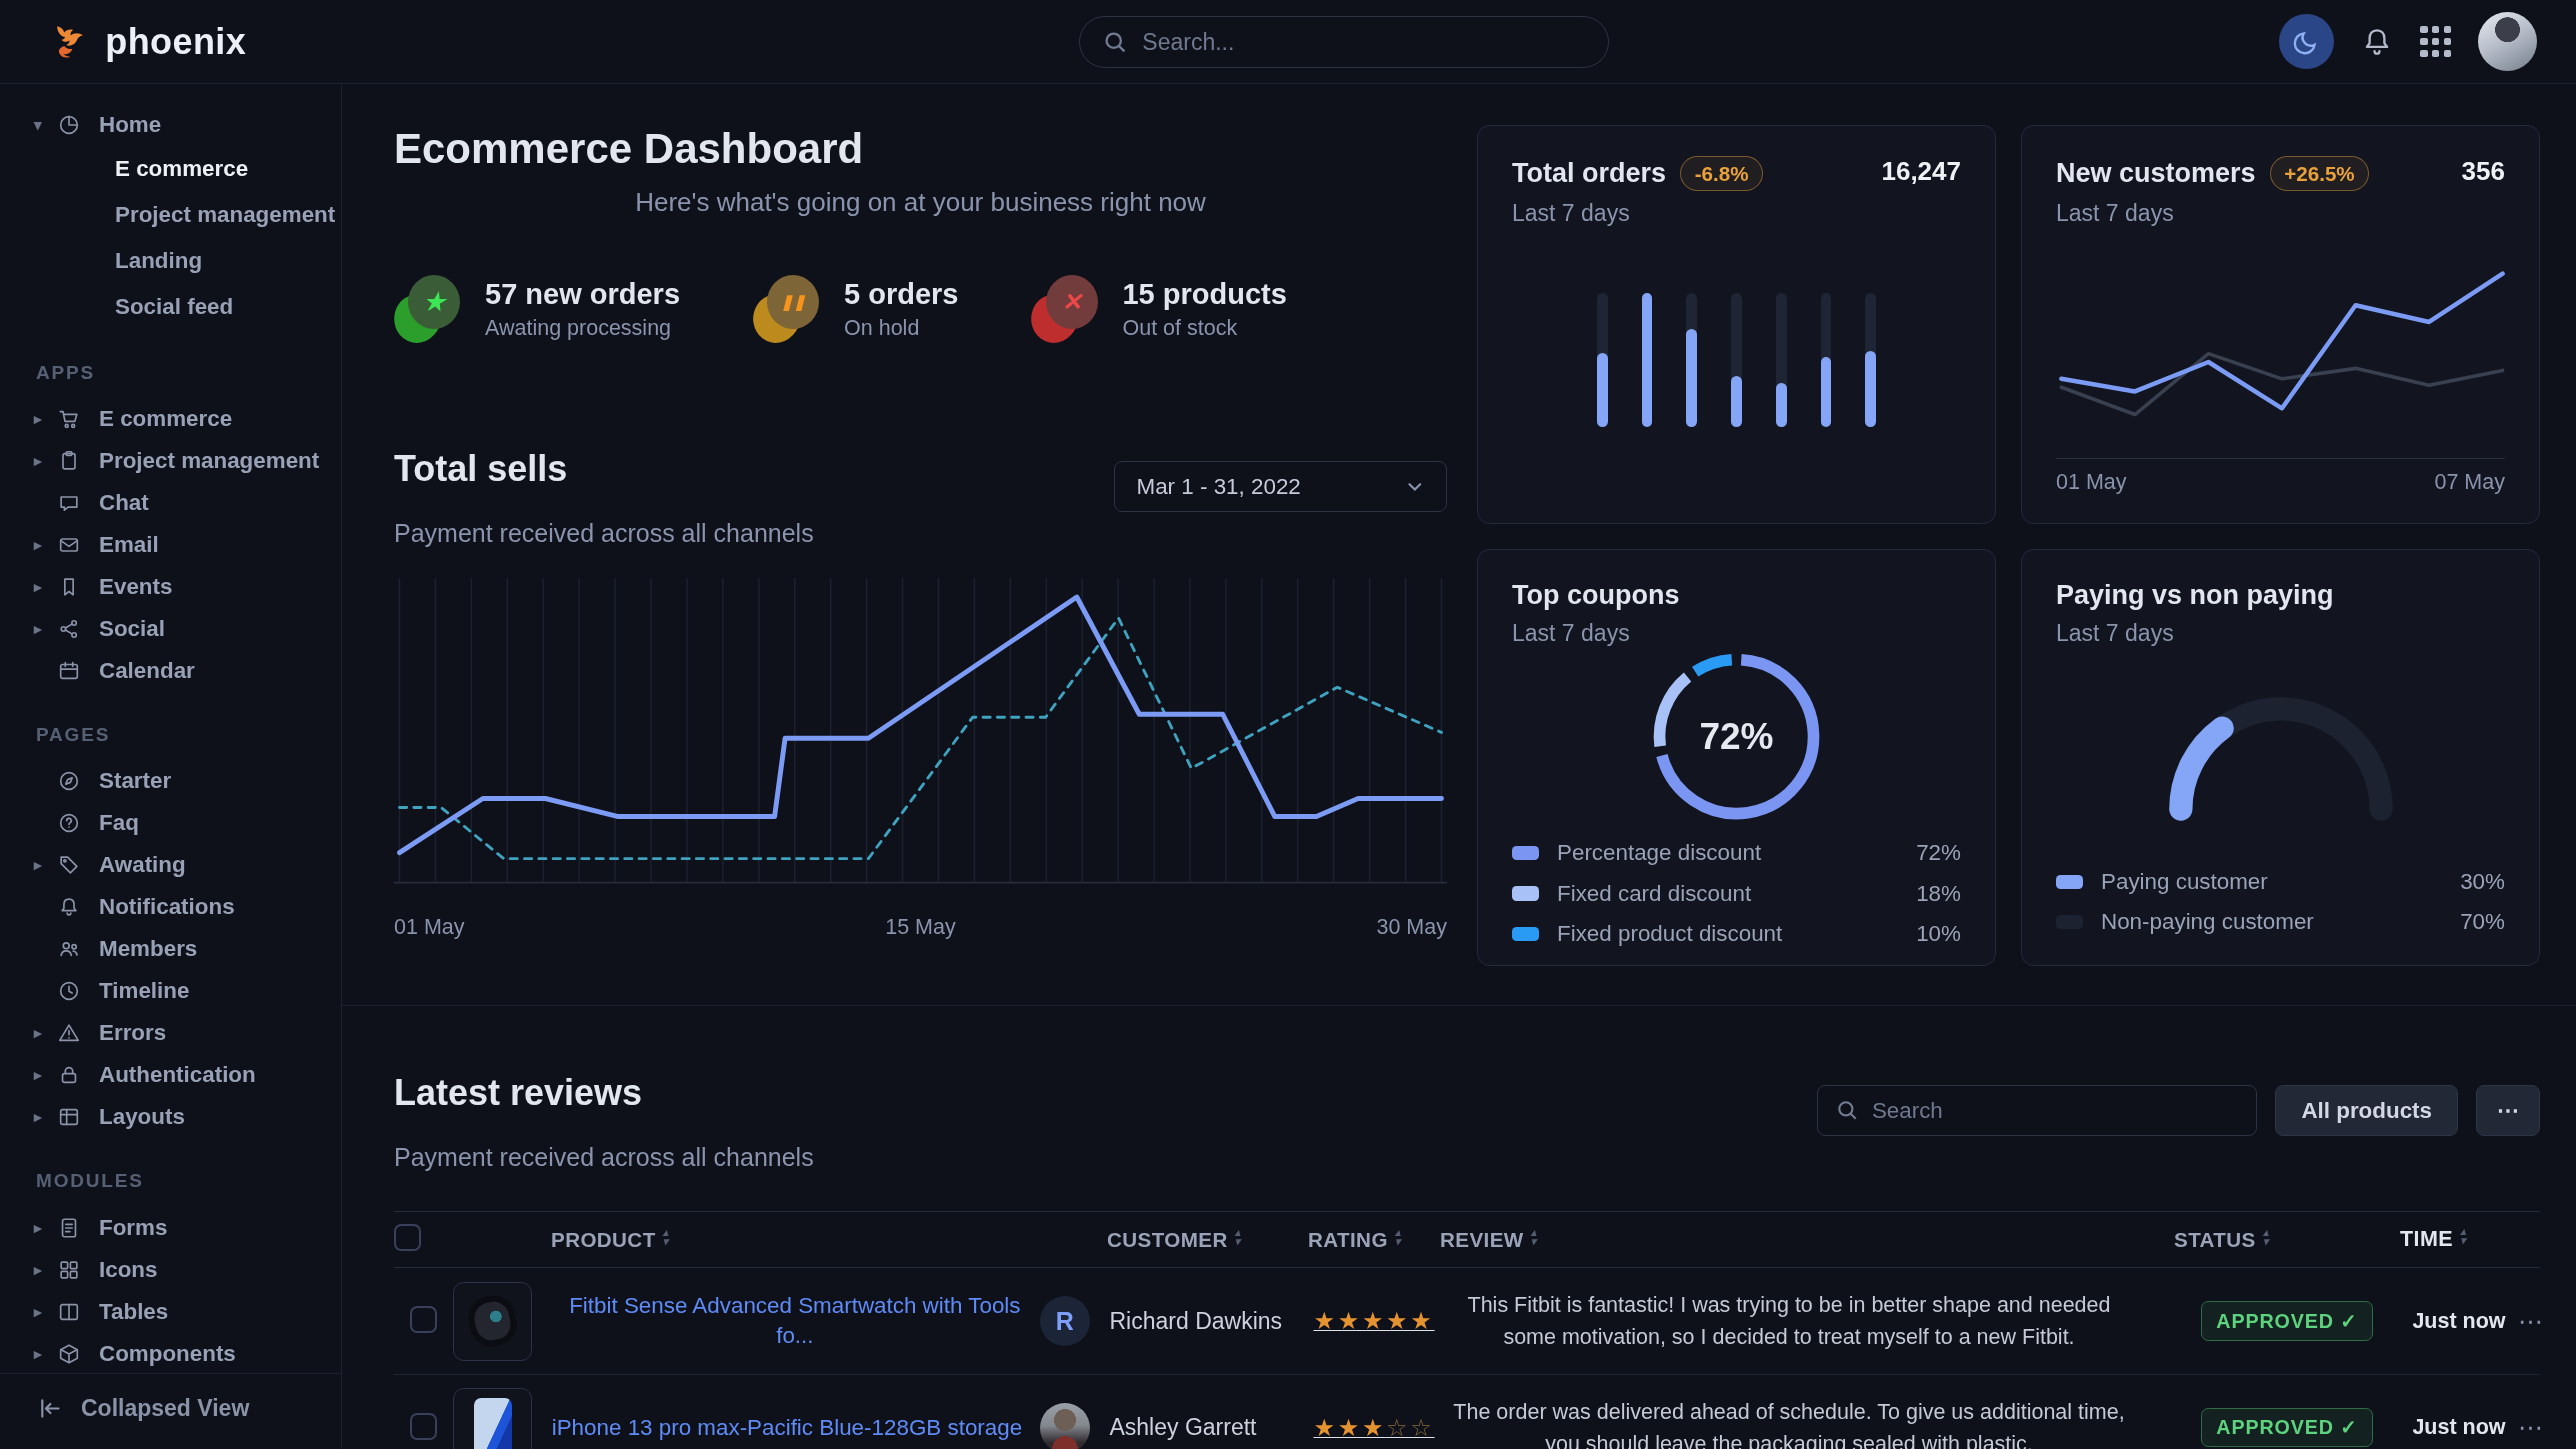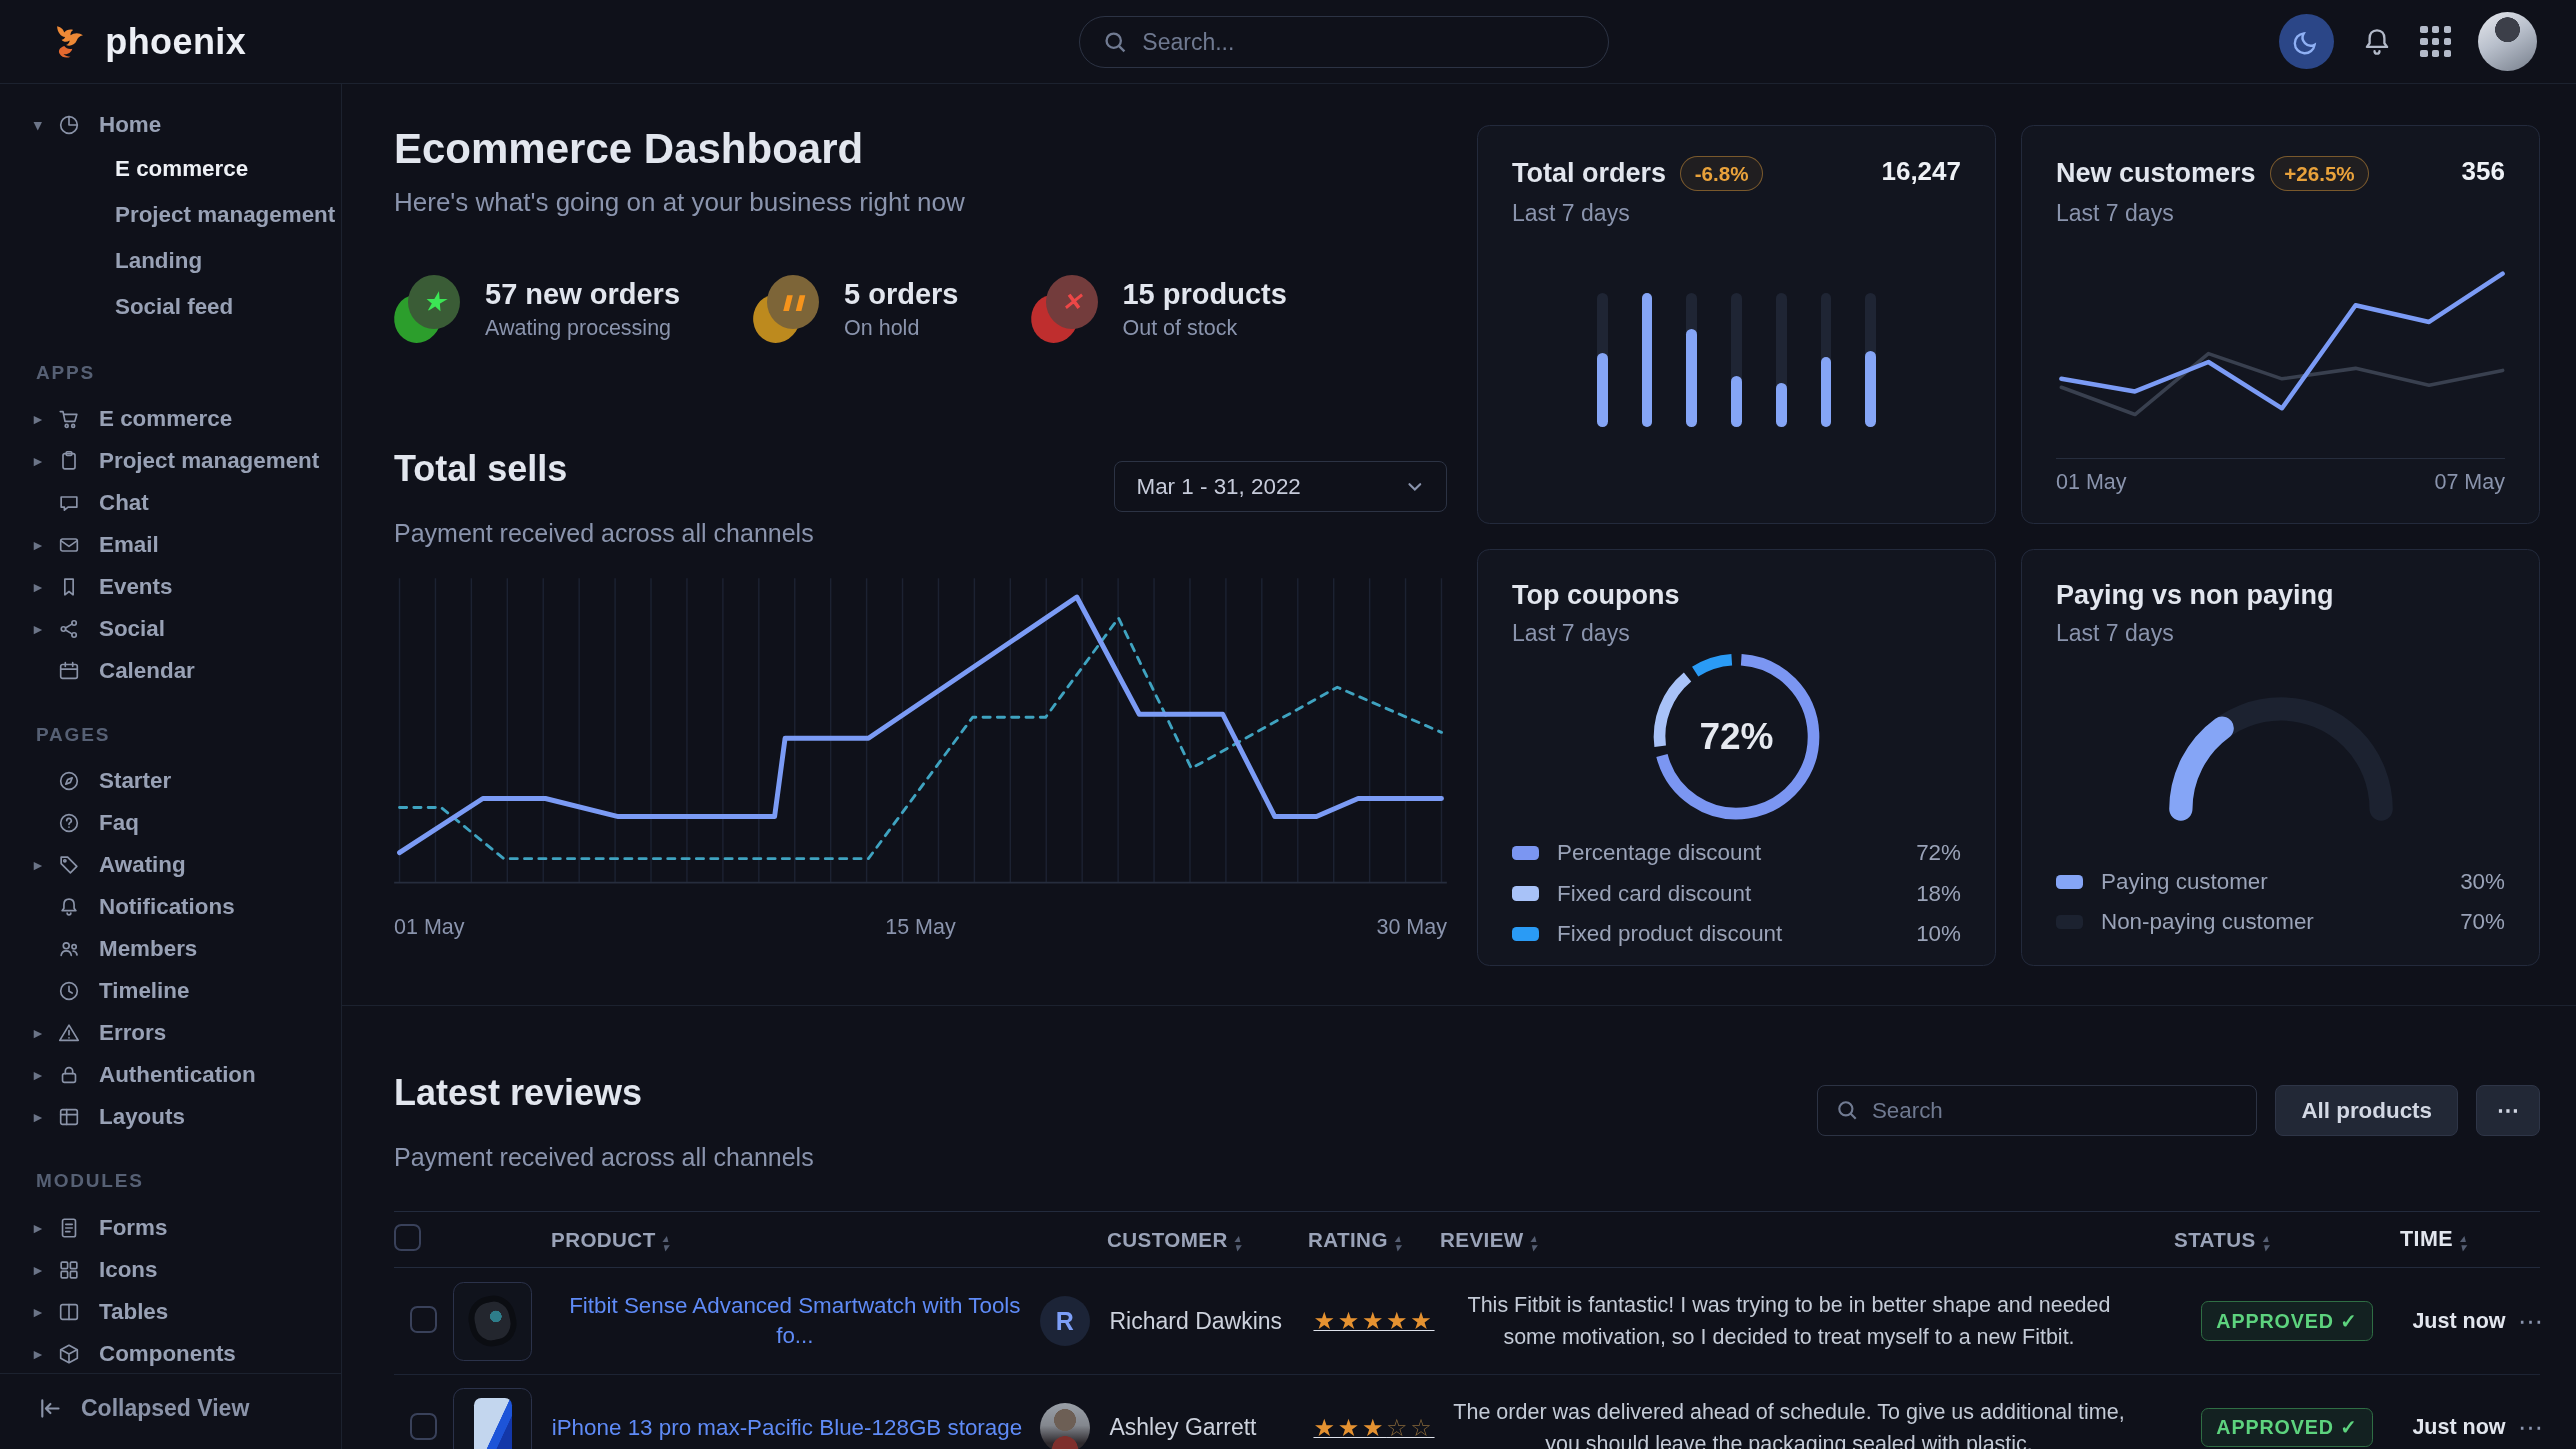--- a/index.html
+++ b/index.html
@@ -38,21 +38,21 @@
   .side-label { font-size:19px; font-weight:700; letter-spacing:1.8px; color:#566074;
     margin:32px 0 14.3px 36px; }
   .collapse-bar { position:absolute; bottom:0; left:0; width:100%; border-top:1.8px solid #1c222f;
     padding:21.5px 0 27px 36px; display:flex; align-items:center; gap:18px; font-size:23px;
     font-weight:600; color:#8a93a8; cursor:pointer; }
   
   .main { flex:1; overflow:hidden; }
   .main-top { padding:41px 36px 0 52px; display:flex; gap:30px; }
   .left-col { width:1053px; flex:none; }
   h1 { font-size:42px; font-weight:700; color:#e2e6ee; }
-  .hero-sub { font-size:26px; color:#8a94ad; margin-top:14.3px; }
+  .hero-sub { font-size:26px; color:#8a94ad; margin-top:14.3px;text-align:center; }
   .stats { margin-top:57px; display:flex; gap:73px; }
   .stat { display:flex; align-items:center; gap:23px; }
   .stat-ic { position:relative; width:68px; height:68px; flex:none; }
   .stat-ic .blob { position:absolute; left:0; bottom:0; width:47px; height:48px;
     border-radius:46% 54% 50% 50% / 48% 44% 56% 52%; transform:rotate(14deg); }
   .stat-ic .circ { position:absolute; right:1.8px; top:0; width:52px; height:54px; border-radius:50%;
     display:flex; align-items:center; justify-content:center; font-size:24px; font-weight:700; }
   .stat-val { font-size:29px; font-weight:700; color:#e2e6ee; }
   .stat-lbl { font-size:21.5px; color:#8a94ad; margin-top:5.4px; }
   .ts-head { margin-top:82px; display:flex; justify-content:space-between; align-items:center; }
@@ -109,21 +109,21 @@
   .col-check { width:59px; flex:none; }
   .col-product { width:585px; flex:none; display:flex; align-items:center; gap:19.7px; }
   .col-customer { width:270px; flex:none; display:flex; align-items:center; gap:19.7px; padding-left:1.8px; }
   .col-rating { width:132px; flex:none;text-decoration:underline; }
   .col-review { width:734px; flex:none; padding-right:36px; }
   .col-status { width:226px; flex:none; }
   .col-time { width:118px; flex:none; font-weight:700; font-size:21.5px; color:#e2e6ee; }
   .col-menu { width:21.5px; flex:none; color:#8a94ad; font-size:25px; cursor:pointer; }
   .thead .col-product { padding-left:98px; }
   .thead .col-customer { padding-left:69px; }
-  .hcell { display:inline-flex; align-items:flex-end; gap:7.2px; cursor:pointer; }
+  .hcell { display:inline-flex; align-items:flex-start; gap:7.2px; cursor:pointer; }
   .sort { display:inline-flex; flex-direction:column; line-height:9px; font-size:10.7px; color:#555e72; }
   .cbx { width:27px; height:27px; border:2.2px solid #39415a; border-radius:7.2px; cursor:pointer; }
   .thumb { width:79px; height:79px; border:1.8px solid #2b324a; border-radius:10.7px; background:#10131c;
     flex:none; display:flex; align-items:center; justify-content:center; overflow:hidden; }
   .thumb-watch i { display:block; width:47px; height:50px; border-radius:45%;
     background:radial-gradient(circle at 62% 40%, #2e7d8a 0 18%, #23262e 19%), #16181f;
     border:6.3px solid #0b0d12; transform:rotate(-12deg); }
   .thumb-phone i { display:block; width:38px; height:59px; border-radius:7.2px;
     background:linear-gradient(115deg,#c3d6ee 0 55%, #1d54d8 56% 70%, #1337a8 71%); }
   .plink { font-size:22.4px; color:#5f8bf7; cursor:pointer; line-height:30px; }

